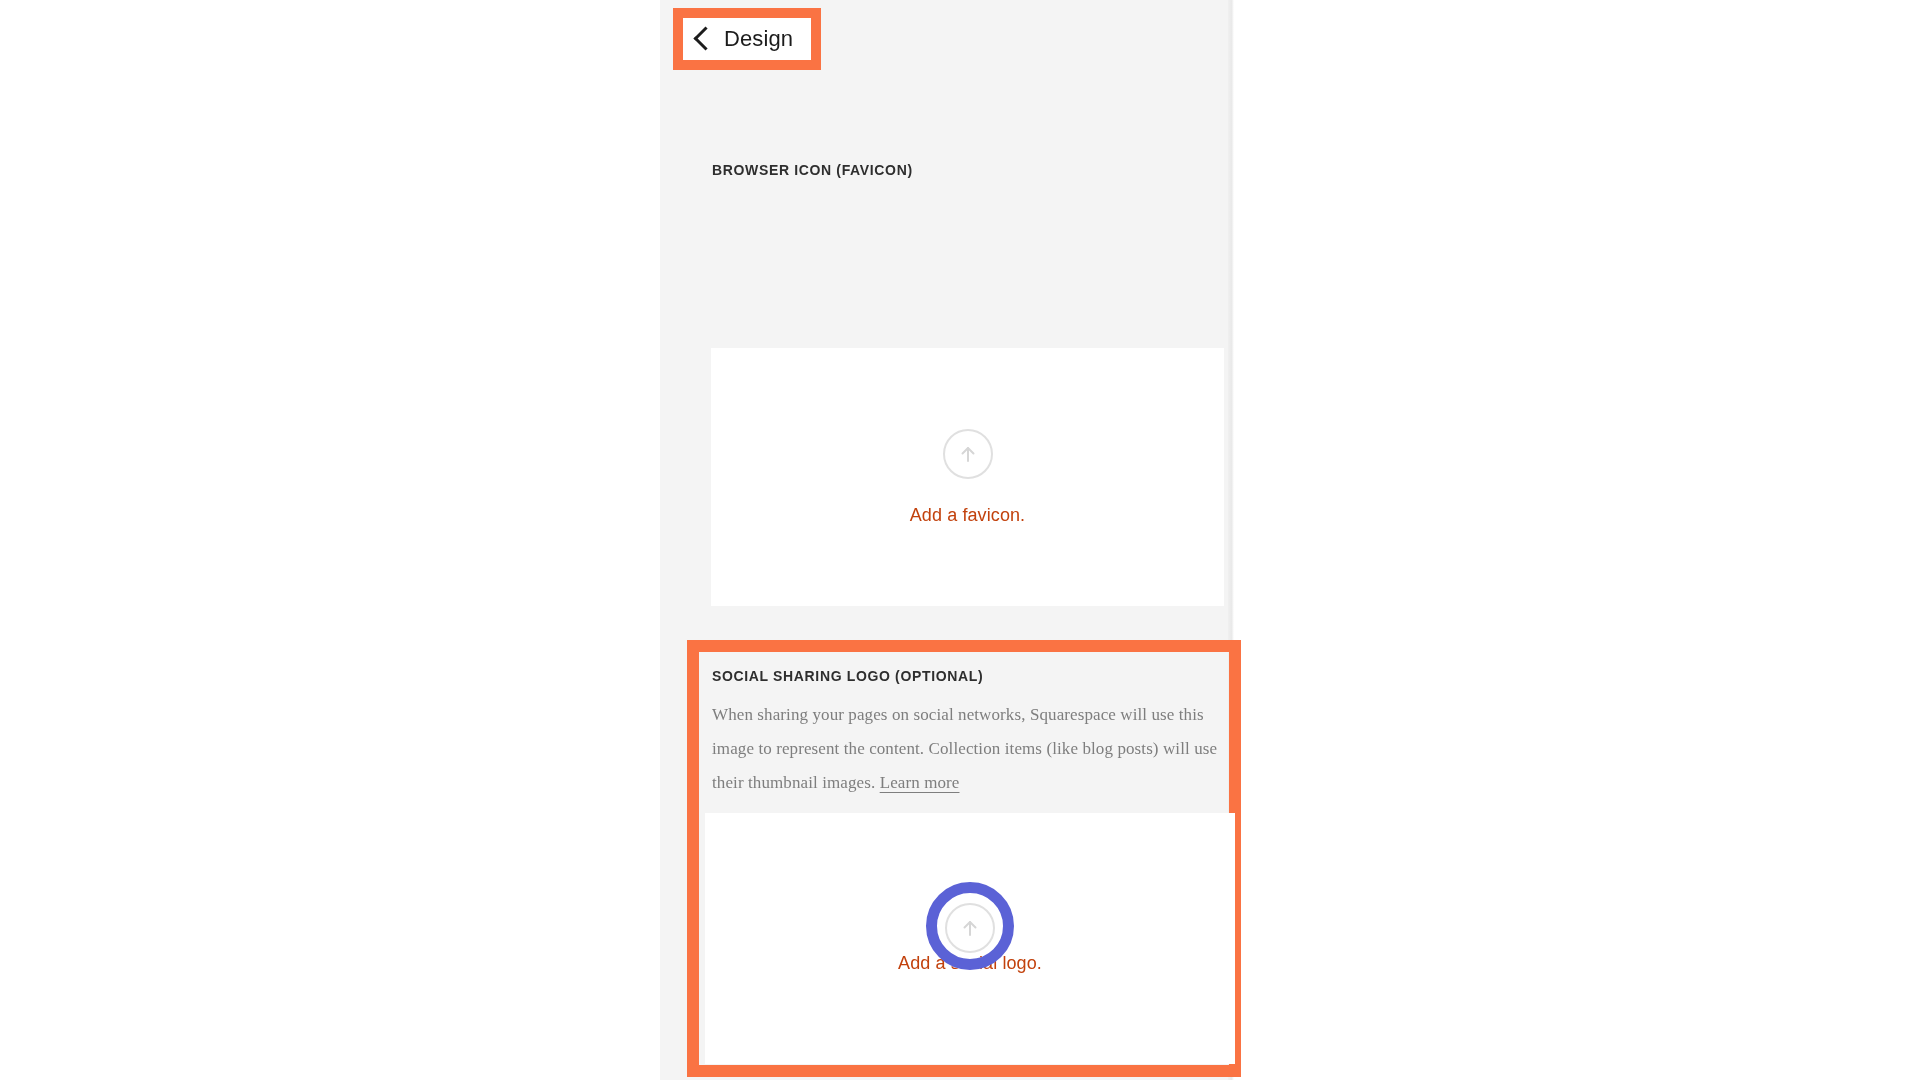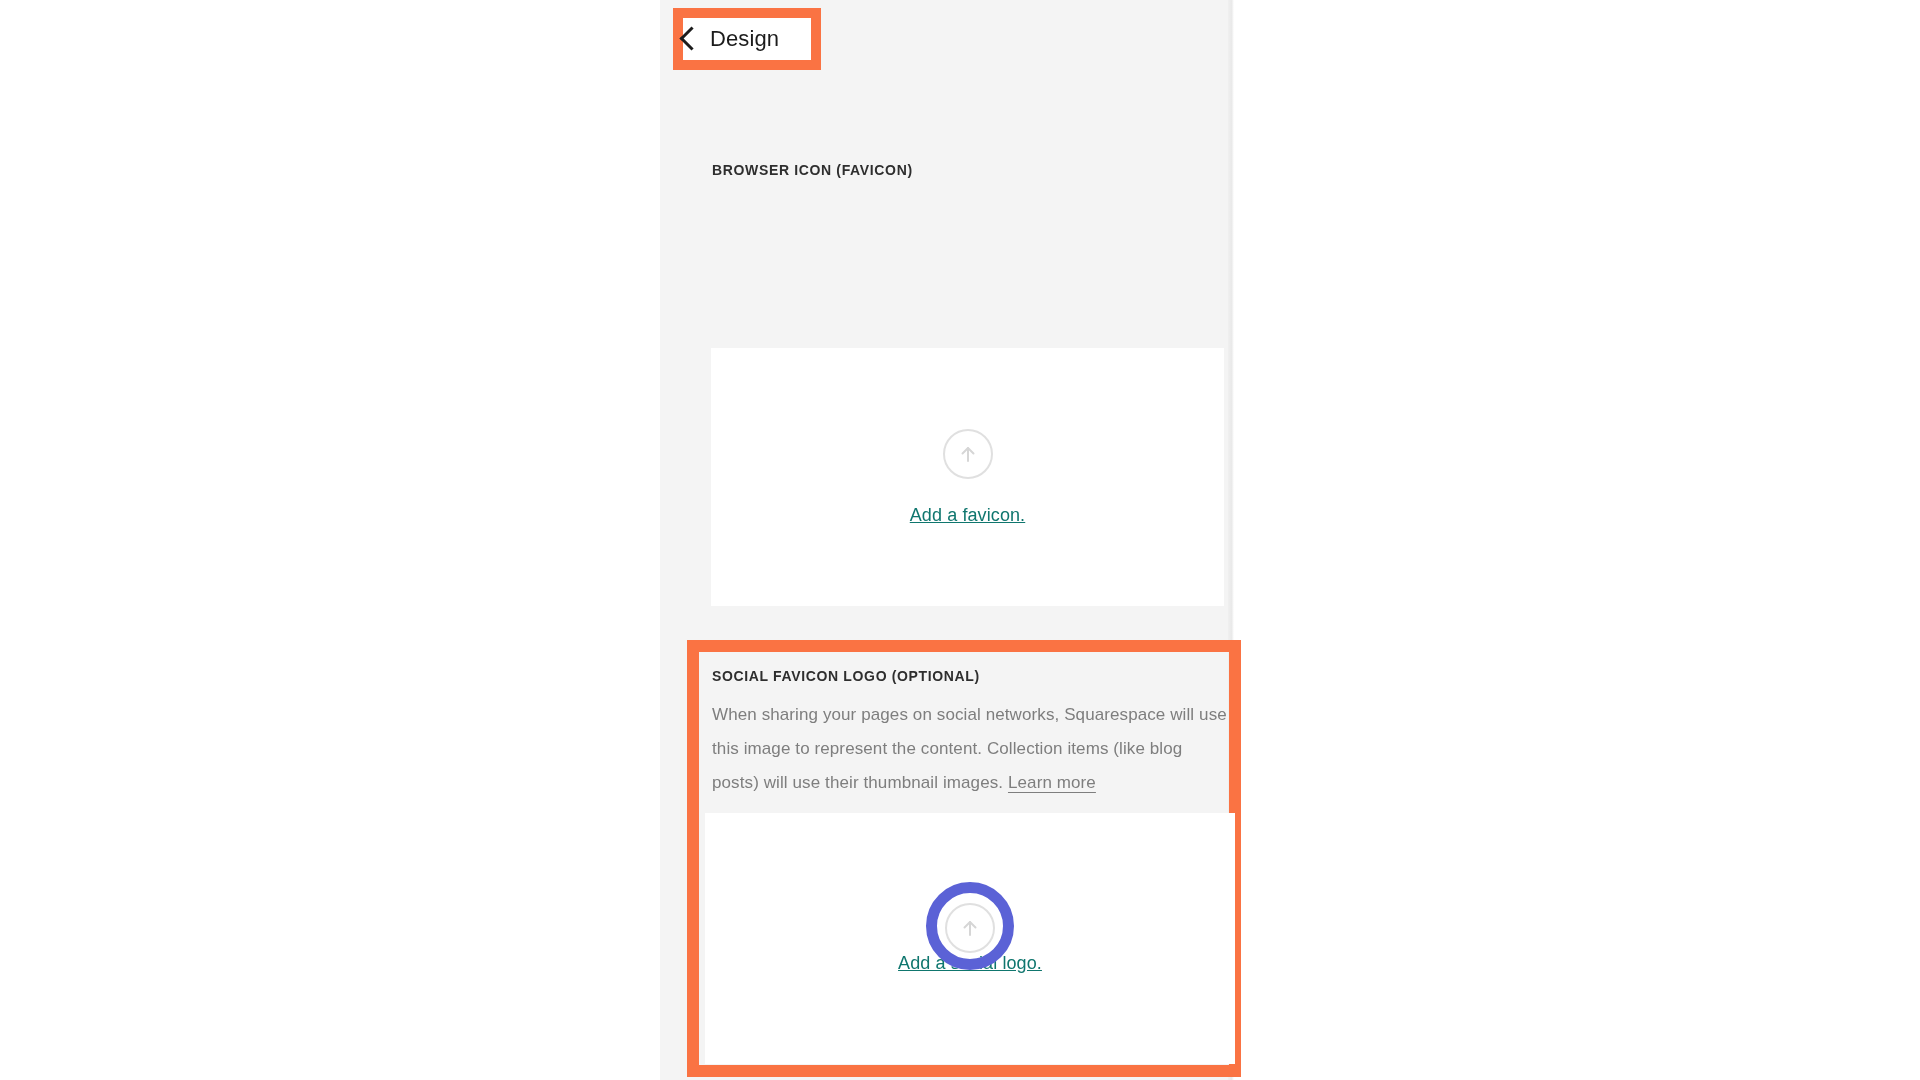--- a/index.html
+++ b/index.html
@@ -51,20 +51,21 @@
   .back-inner {
     position: absolute;
     left: 683px;
     top: 18px;
     width: 128px;
     height: 42px;
     background: #ffffff;
     display: flex;
     align-items: center;
     gap: 10px;
+    padding-left: 14px;
     box-sizing: border-box;
   }
   .chev {
     display: block;
     width: 14px;
     height: 14px;
     border-left: 3px solid #1c1c1c;
     border-bottom: 3px solid #1c1c1c;
     transform: rotate(45deg);
     margin-top: -1px;
@@ -112,43 +113,42 @@
     border: 2px solid #e0e0e0;
     display: flex;
     align-items: center;
     justify-content: center;
     position: relative;
   }
   .upload-circle svg { display: block; }
 
   .dz-label {
     font-size: 18px;
-    color: #0f766e;
+    color: #c2410c;
     letter-spacing: 0.1px;
-    text-decoration: underline;
   }
 
   
   #favicon-title { left: 712px; top: 162px; }
   #favicon-desc  { left: 712px; top: 192px; width: 512px; }
   #favicon-drop  { left: 711px; top: 348px; width: 513px; height: 258px; }
   #favicon-drop .dz-label { margin-top: 26px; }
 
   
   .social-highlight {
     position: absolute;
     left: 687px;
     top: 640px;
     width: 554px;
     height: 437px;
     border: 12px solid #fa7343;
     box-sizing: border-box;
   }
   #social-title { left: 712px; top: 668px; }
-  #social-desc  { left: 712px; top: 698px; width: 520px; }
+  #social-desc  { left: 712px; top: 698px; width: 520px; font-family: Liberation Serif, serif; }
   #social-drop  { left: 705px; top: 813px; width: 530px; height: 251px; }
   #social-drop .dz-label { margin-top: 0; }
 
   
   .focus-ring {
     position: absolute;
     width: 88px;
     height: 88px;
     border-radius: 50%;
     border: 11px solid #5b62d6;
@@ -182,21 +182,21 @@
       <svg width="22" height="22" viewBox="0 0 22 22" aria-hidden="true">
         <path d="M11 18 L11 5" stroke="#d6d6d6" stroke-width="2" fill="none" stroke-linecap="round"></path>
         <path d="M5.5 10.5 L11 5 L16.5 10.5" stroke="#d6d6d6" stroke-width="2" fill="none" stroke-linecap="round" stroke-linejoin="round"></path>
       </svg>
     </div>
     <div class="dz-label">Add a favicon.</div>
   </div>
 
   <div class="social-highlight"></div>
 
-  <div class="section-title" id="social-title">SOCIAL FAVICON LOGO (OPTIONAL)</div>
+  <div class="section-title" id="social-title">SOCIAL SHARING LOGO (OPTIONAL)</div>
 
   <div class="section-desc" id="social-desc"><span>When sharing your pages on social networks, Squarespace will use this image to represent the content. Collection items (like blog posts) will use their thumbnail images. </span><a href="#">Learn more</a></div>
 
   <div class="dropzone" id="social-drop">
     <div class="social-up-wrap">
       <div class="focus-ring"></div>
       <div class="upload-circle">
         <svg width="22" height="22" viewBox="0 0 22 22" aria-hidden="true">
           <path d="M11 18 L11 5" stroke="#d6d6d6" stroke-width="2" fill="none" stroke-linecap="round"></path>
           <path d="M5.5 10.5 L11 5 L16.5 10.5" stroke="#d6d6d6" stroke-width="2" fill="none" stroke-linecap="round" stroke-linejoin="round"></path>

